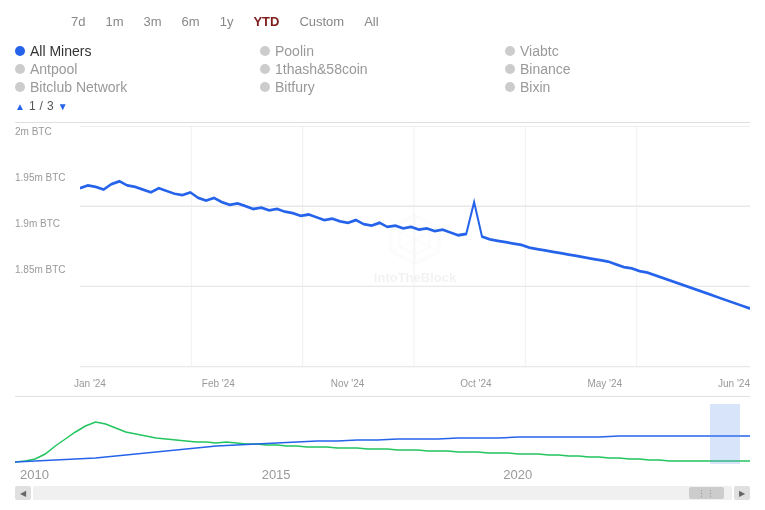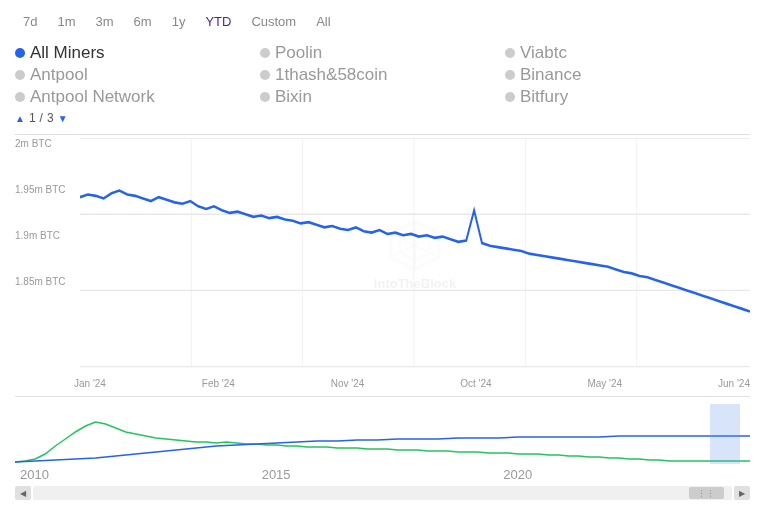--- a/index.html
+++ b/index.html
@@ -18,46 +18,47 @@
       padding: 10px 15px;
       display: flex;
       flex-direction: column;
     }
     
     .time-tabs {
       display: flex;
       gap: 4px;
       align-items: center;
       margin-bottom: 10px;
+      margin-left: 48px;
     }
     .time-tab {
       padding: 4px 8px;
       cursor: pointer;
       color: #888;
       font-size: 13px;
       border-radius: 3px;
       font-weight: 400;
     }
     .time-tab.active {
-      color: #4c1d95;
-      font-weight: 400;
+      color: #7f1d1d;
+      font-weight: 700;
     }
 
     
     .legend {
       display: grid;
       grid-template-columns: 1fr 1fr 1fr;
       gap: 2px 0;
       margin-bottom: 4px;
     }
     .legend-item {
       display: flex;
       align-items: center;
       gap: 5px;
-      font-size: 17px;
+      font-size: 14px;
       color: #999;
     }
     .legend-item.active { color: #333; }
     .legend-dot {
       width: 10px;
       height: 10px;
       border-radius: 50%;
       flex-shrink: 0;
     }
     .dot-blue { background: #2563eb; }
@@ -252,29 +253,29 @@
       <div class="legend-dot dot-gray"></div>
       <span>1thash&amp;58coin</span>
     </div>
     <div class="legend-item">
       <div class="legend-dot dot-gray"></div>
       <span>Binance</span>
     </div>
 
     <div class="legend-item">
       <div class="legend-dot dot-gray"></div>
-      <span>Antpool Network</span>
+      <span>Bitclub Network</span>
+    </div>
+    <div class="legend-item">
+      <div class="legend-dot dot-gray"></div>
+      <span>Bitfury</span>
     </div>
     <div class="legend-item">
       <div class="legend-dot dot-gray"></div>
       <span>Bixin</span>
-    </div>
-    <div class="legend-item">
-      <div class="legend-dot dot-gray"></div>
-      <span>Bitfury</span>
     </div>
   </div>
 
   <div class="pagination">
     <span class="pagination-arrow">▲</span>
     <span>1</span>
     <span>/</span>
     <span>3</span>
     <span class="pagination-arrow">▼</span>
   </div>

